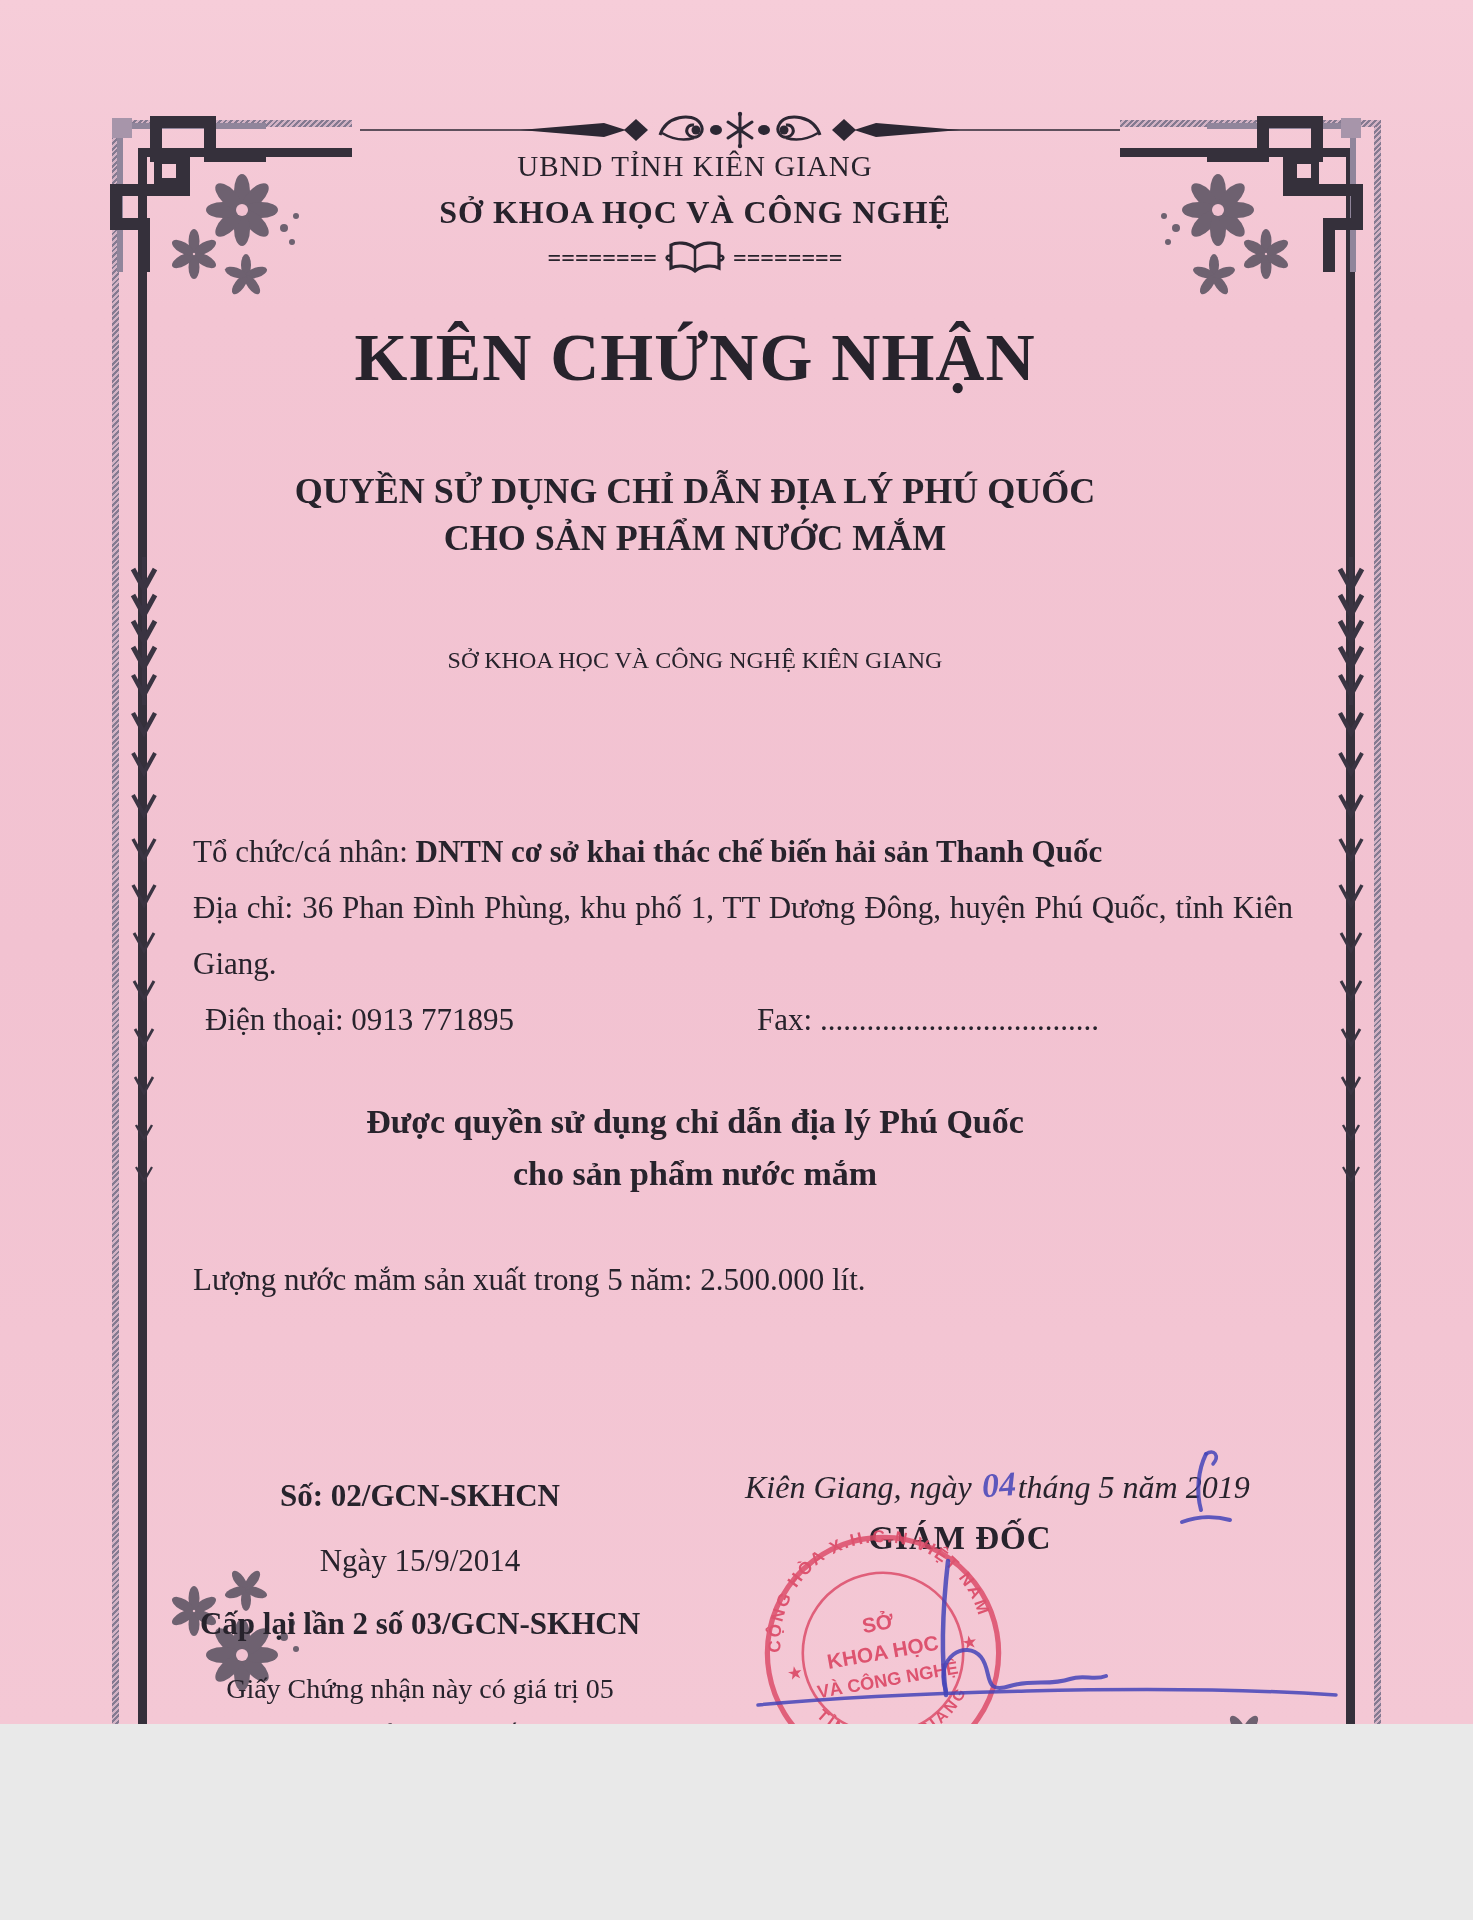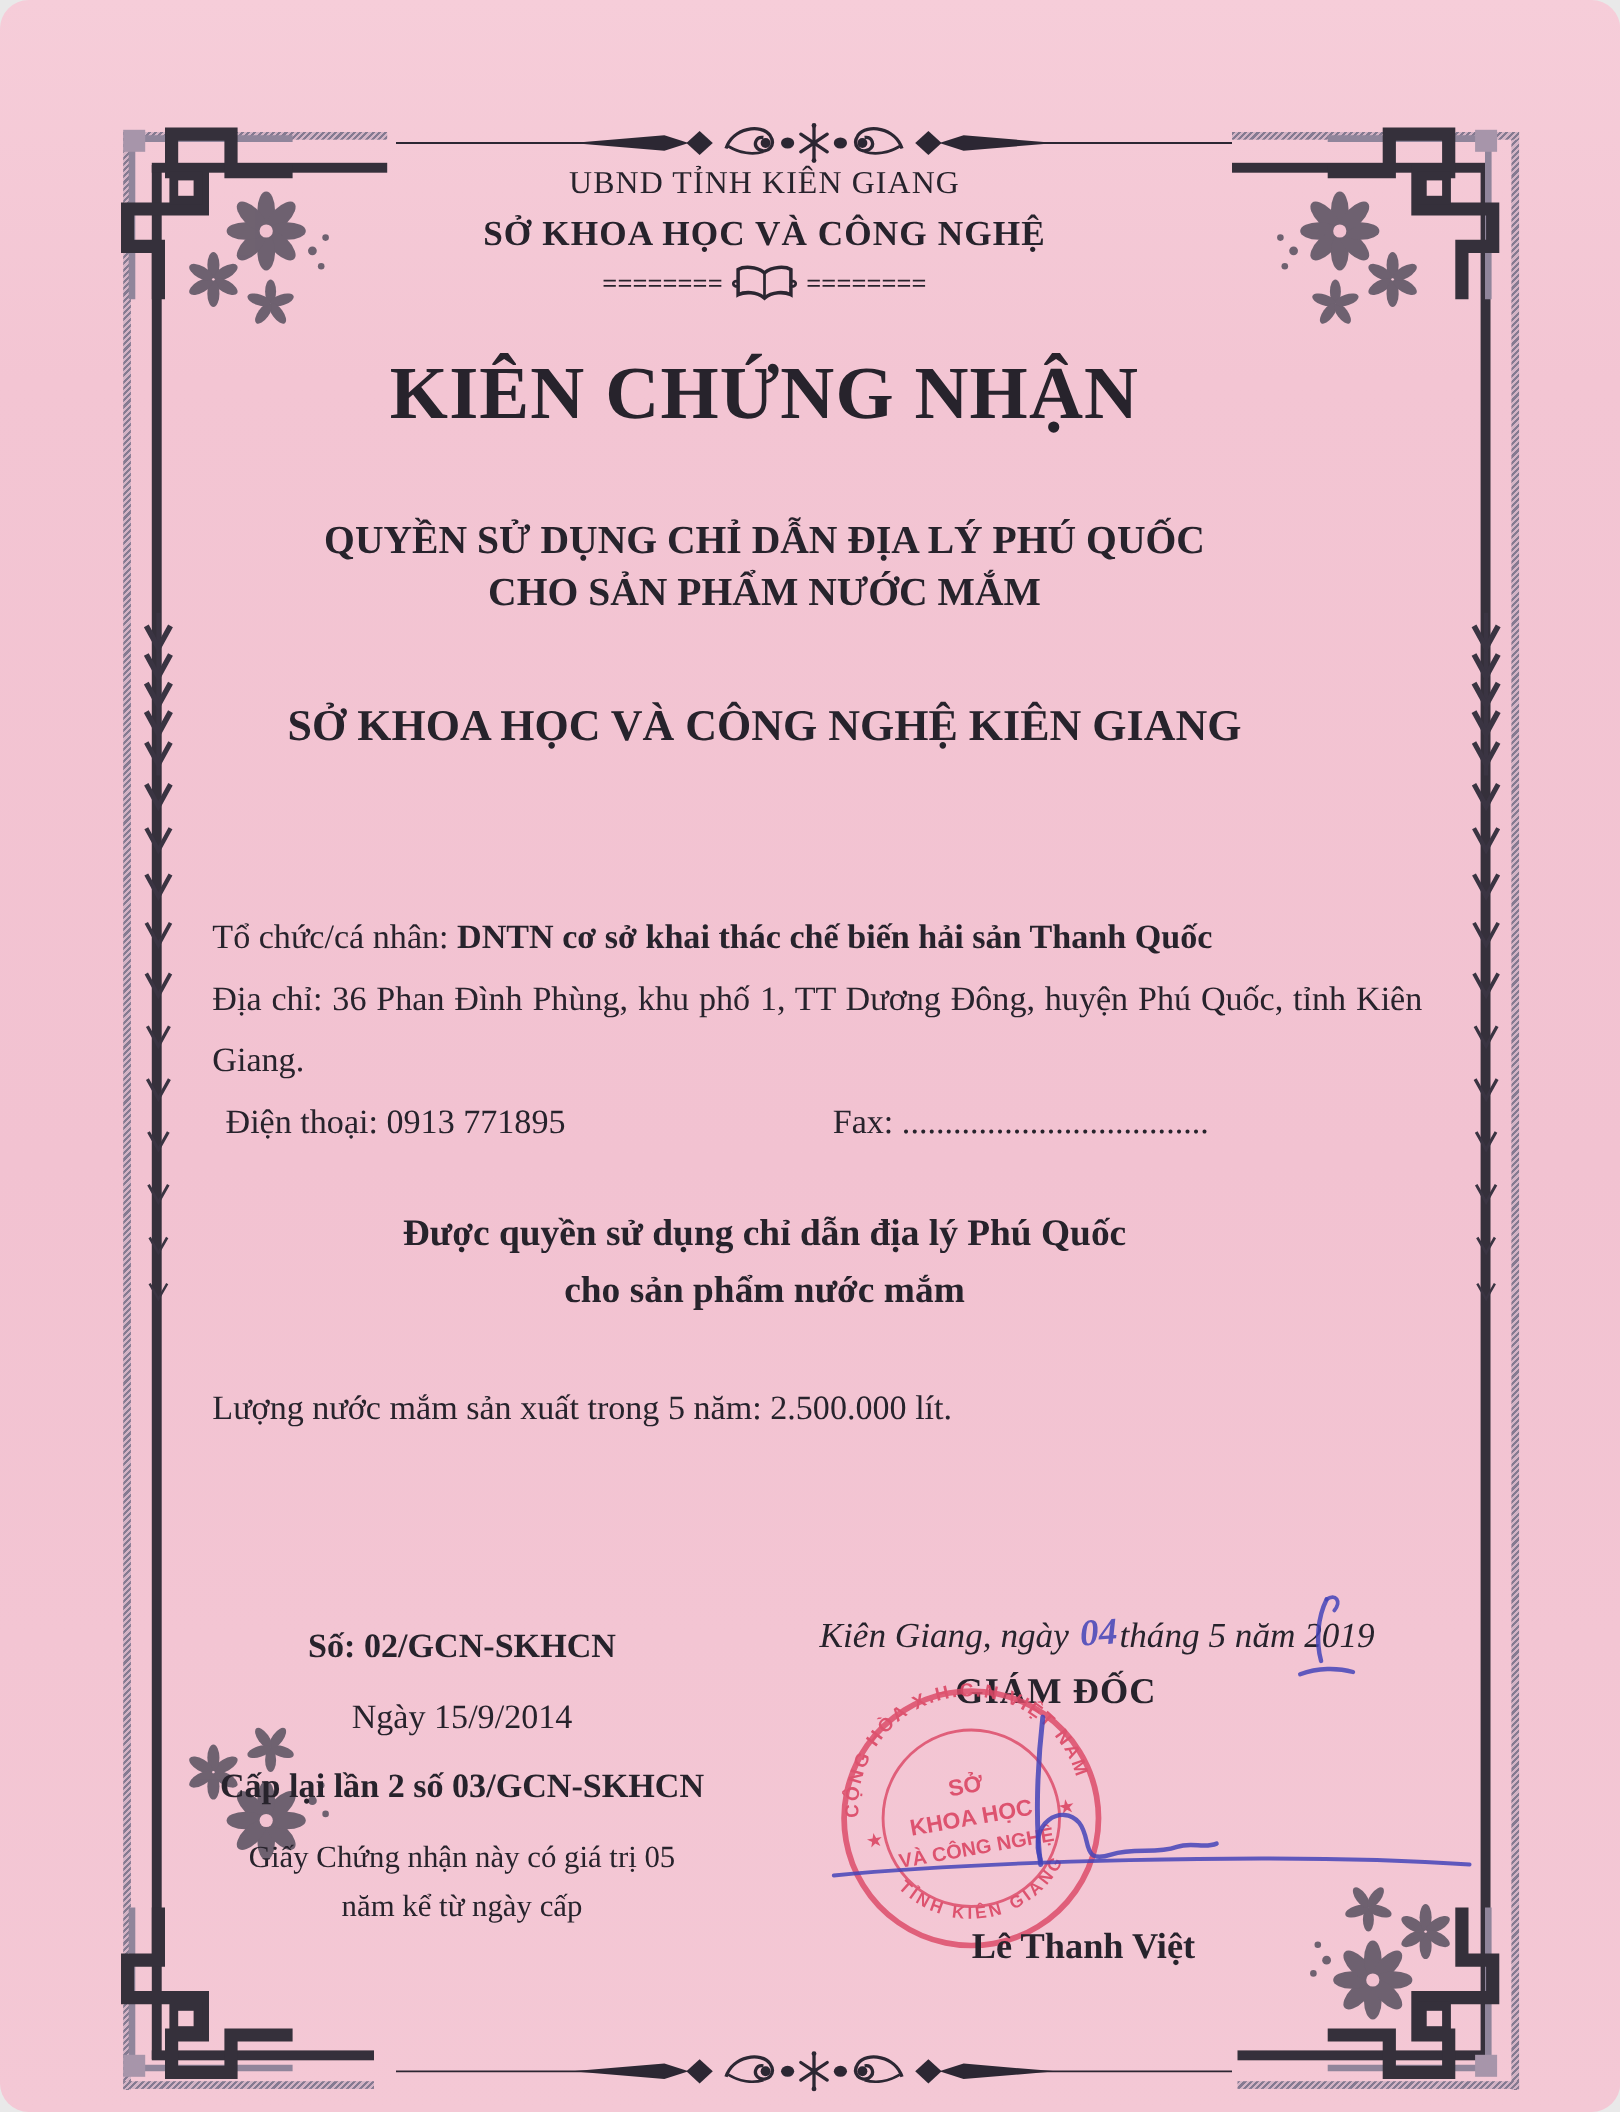--- a/index.html
+++ b/index.html
@@ -1,37 +1,37 @@
 <!DOCTYPE html>
 <html><head>
 <meta charset="utf-8">
 <style>
   html,body{margin:0;padding:0;background:#e9e9e9;}
   .page{
-    position:relative;width:1473px;height:1920px;overflow:hidden;
+    position:relative;width:1473px;height:1724px;overflow:hidden;
     background:linear-gradient(180deg,#f6cdd9 0%,#f3c5d3 18%,#f2c2d1 55%,#f4c8d5 100%);
-    font-family:"Liberation Serif",serif;color:#27232c;border-radius:26px;
+    font-family:"Liberation Serif",serif;color:#27232c;
   }
   .abs{position:absolute;}
   
   .hatch{background:repeating-linear-gradient(135deg,#857a91 0 2px,#d3b3c5 2px 4px);}
   .blackline{background:#35303b;}
   .vline{width:7px;top:120px;height:1780px;}
   .vblack{width:9px;top:150px;height:1722px;}
   .hseg{height:7px;}
   .hsegb{height:9px;}
   
   .center-band{left:0;width:1390px;text-align:center;}
   .org-parent{top:150px;font-size:29px;letter-spacing:1px;}
   .org{top:194px;font-size:32px;font-weight:bold;letter-spacing:1px;}
   .separator-row{top:240px;display:flex;align-items:center;justify-content:center;gap:6px;}
   .dashes{font-size:24px;font-weight:bold;letter-spacing:0px;line-height:30px;}
   .doc-title{top:318px;font-size:68px;font-weight:bold;letter-spacing:1px;}
   .subtitle{top:468px;font-size:36px;font-weight:bold;line-height:47px;}
-  .certifier{top:636px;font-size:40px;font-weight:bold;line-height:48px;}
+  .certifier{top:636px;font-size:24px;font-weight:normal;line-height:48px;}
   
   .body-block{left:193px;width:1100px;font-size:31px;line-height:56px;}
   .line-org{top:824px;}
   .line-addr{top:880px;text-align:justify;}
   .line-phone{top:992px;width:1100px;}
   .fax{position:absolute;left:552px;top:0;}
   .bold{font-weight:bold;}
   .grant{top:1096px;font-size:34px;font-weight:bold;line-height:52px;}
   .stats{left:193px;top:1246px;font-size:31px;line-height:68px;}
   

